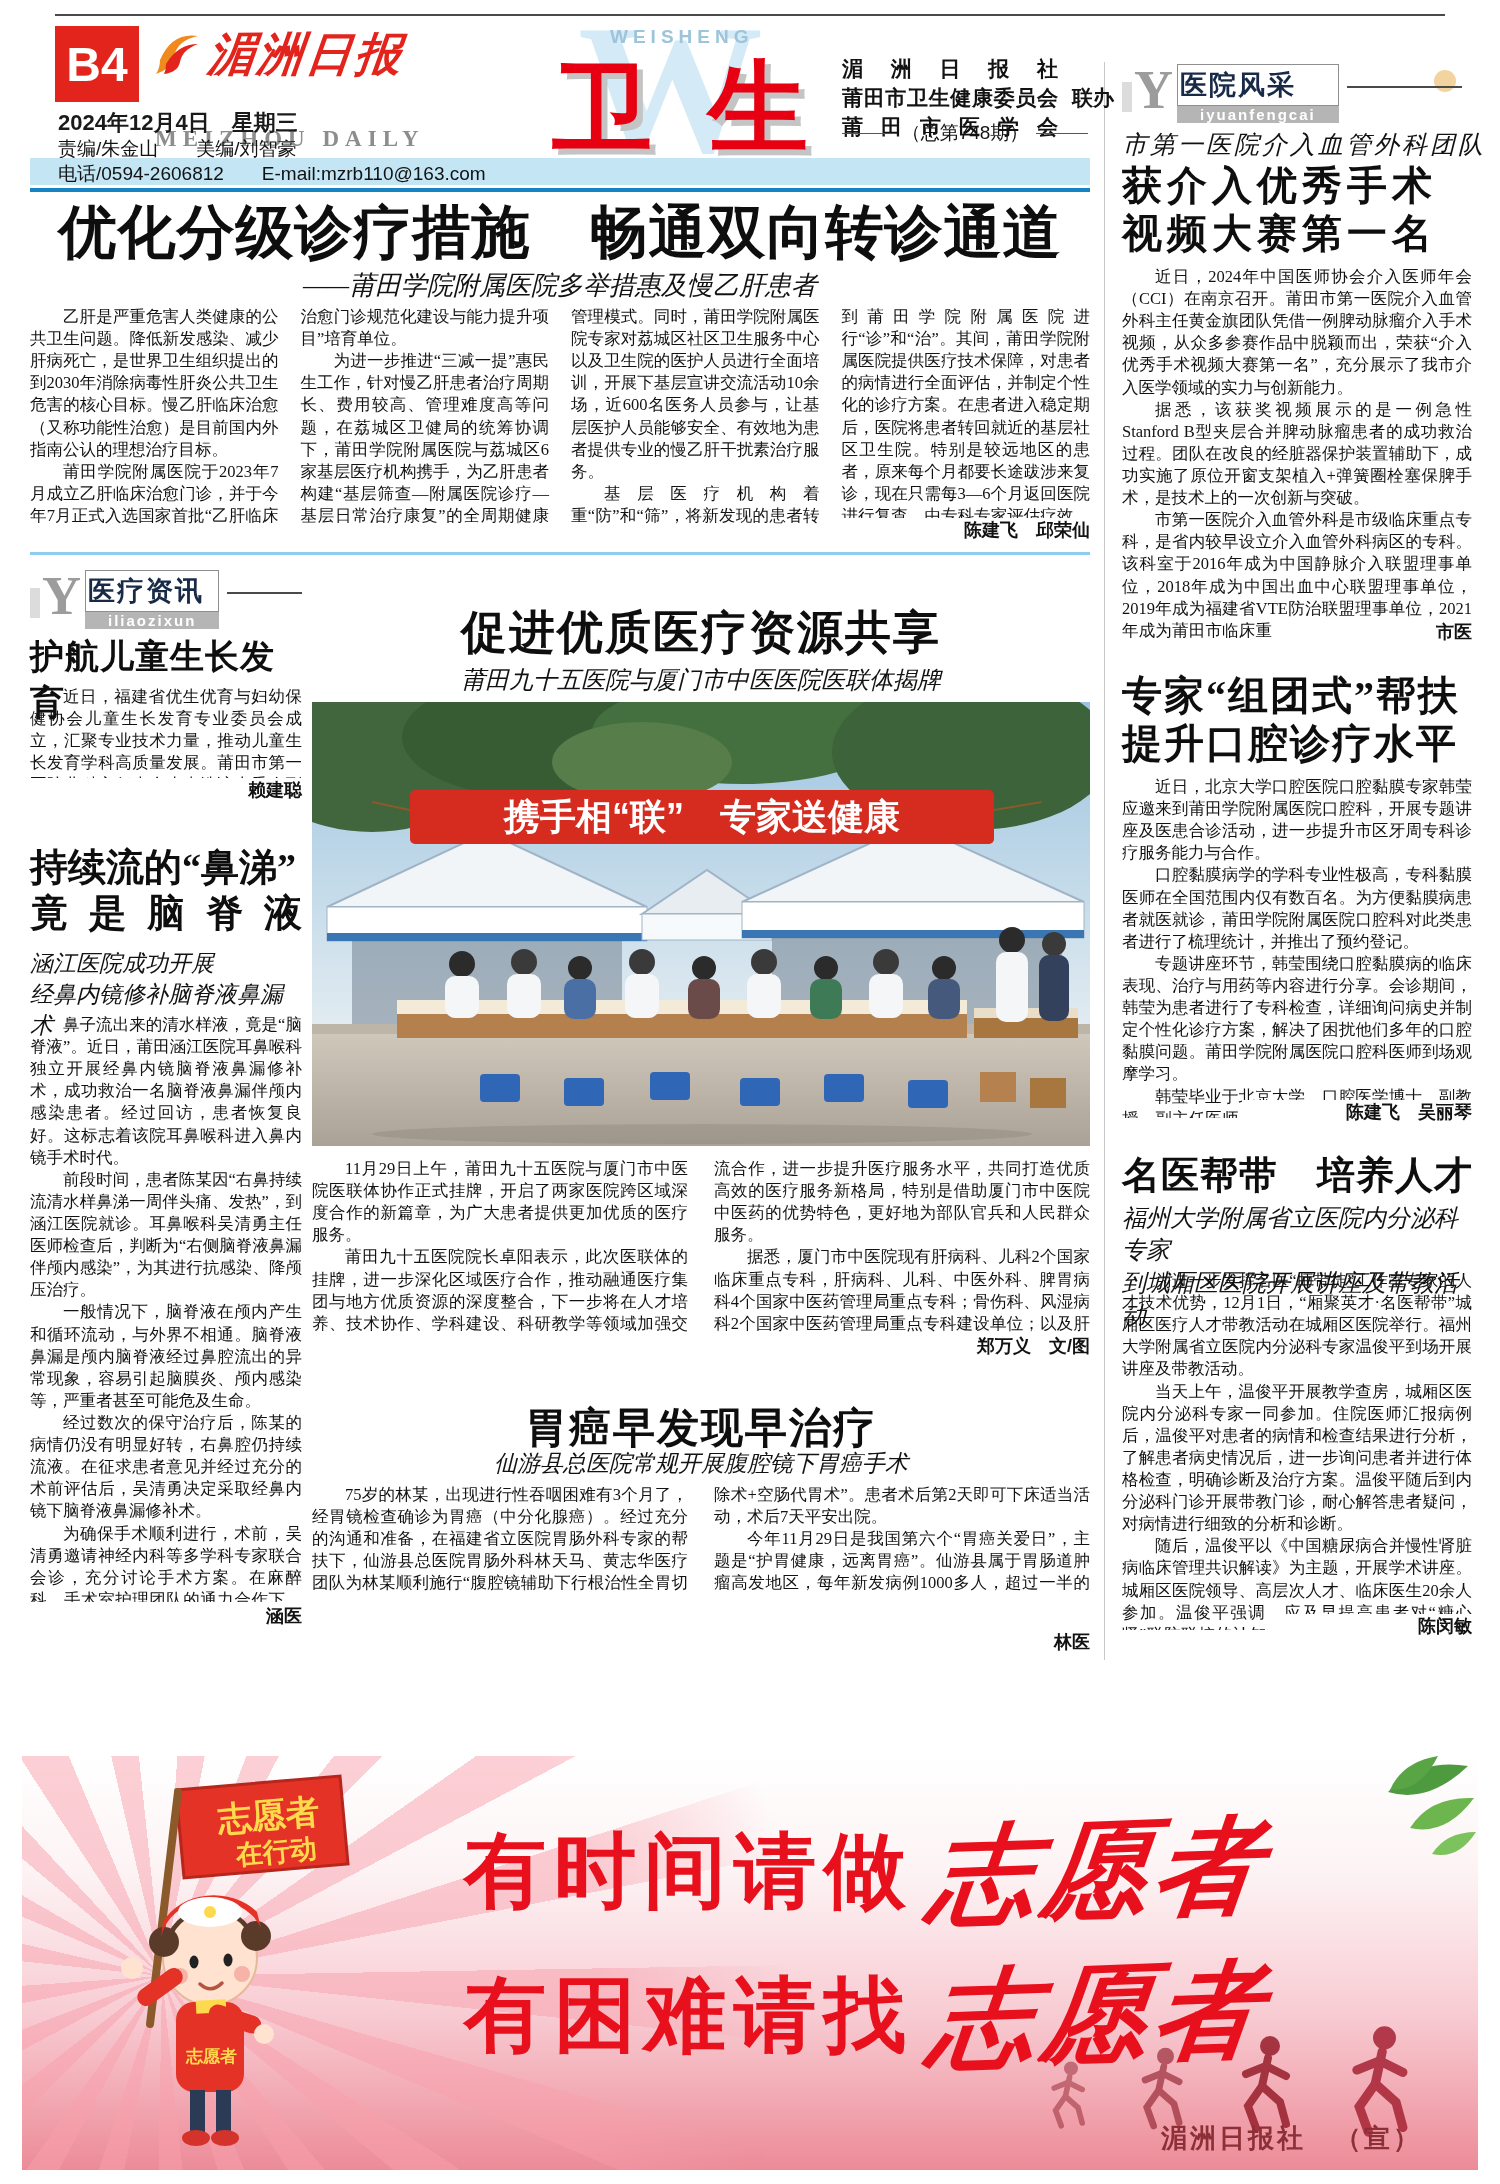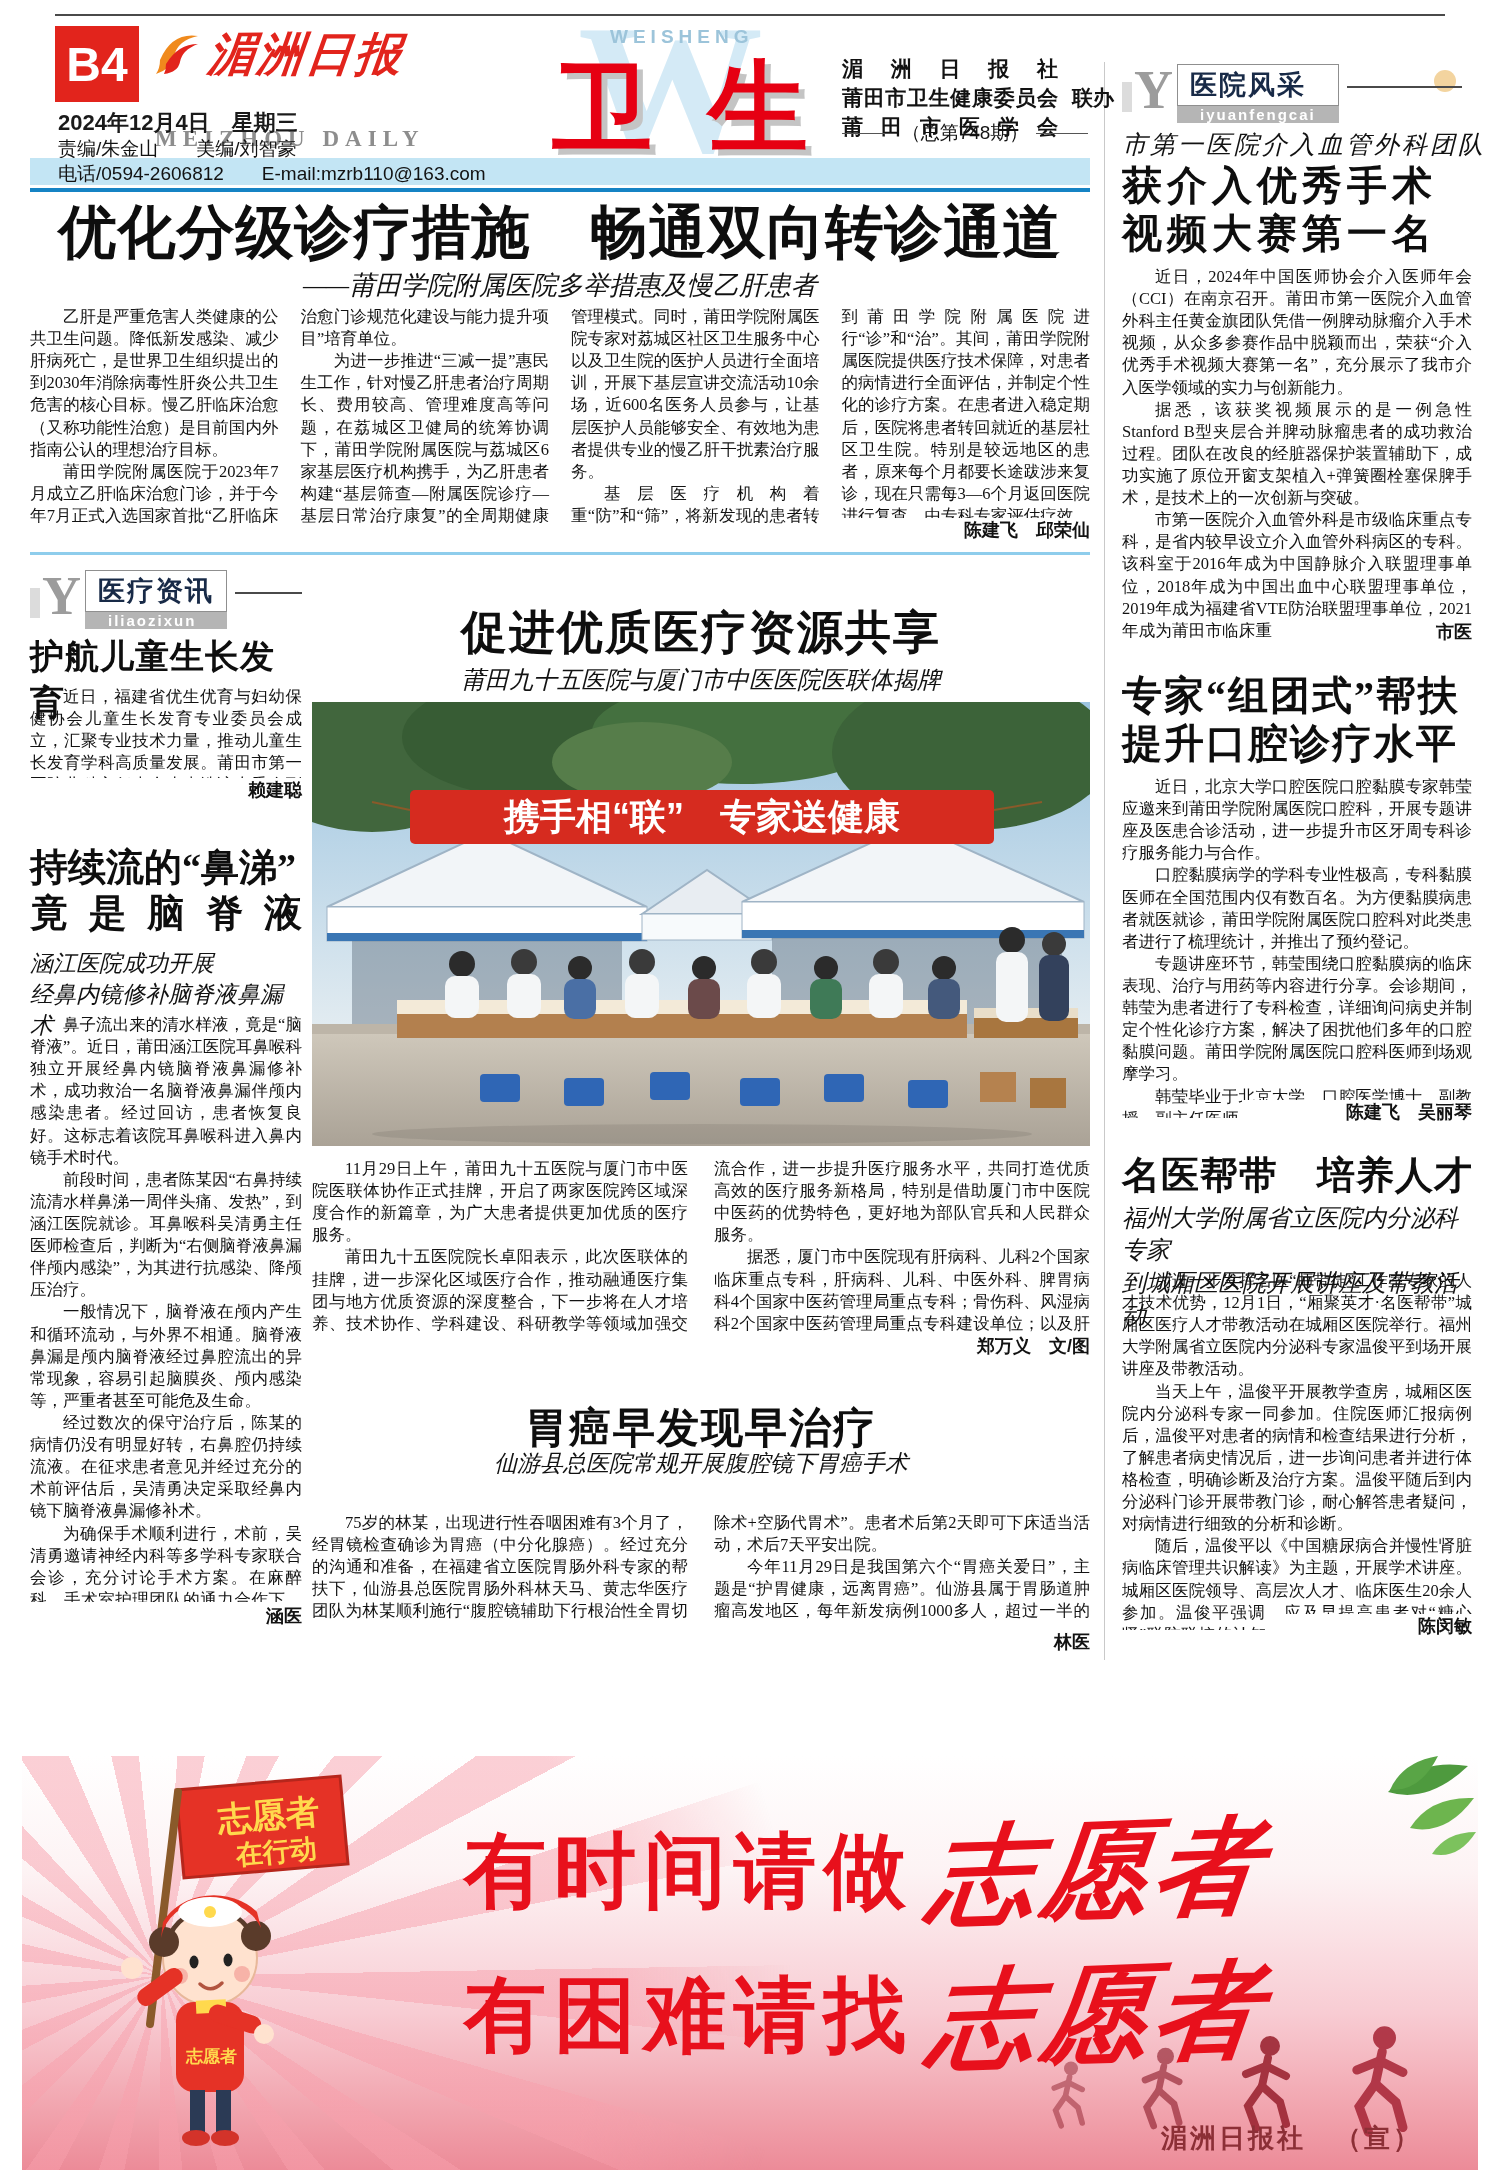--- a/index.html
+++ b/index.html
@@ -24,21 +24,21 @@
   .orgs{left:842px;top:54px;display:flex;align-items:center;z-index:3;}
   .orgs .col{width:216px;}
   .orgs .row{font:600 21px "Liberation Sans",sans-serif;line-height:29px;text-align:justify;text-align-last:justify;}
   .org-label{font:600 21px "Liberation Sans",sans-serif;margin-left:14px;}
   .issue{left:842px;top:120px;width:246px;display:flex;align-items:center;gap:8px;font:19px "Liberation Sans",sans-serif;z-index:3;}
   .issue .ln{flex:1;height:1px;background:#555;}
   
   .sec-head{position:absolute;display:flex;align-items:flex-start;}
   .sh-bar{width:10px;height:30px;background:#dcdcdc;margin-top:18px;}
   .sh-Y{font:700 54px "Liberation Serif",serif;color:#9c9c9c;line-height:52px;margin:0 4px 0 2px;}
-  .sh-title{font:900 27px "Liberation Sans",sans-serif;color:#182a47;border:1px solid #8f8f8f;padding:2px 12px;background:#fff;display:block;letter-spacing:2px;}
+  .sh-title{font:900 27px "Liberation Sans",sans-serif;color:#182a47;border:1px solid #8f8f8f;padding:2px 2px;background:#fff;display:block;letter-spacing:2px;}
   .sh-py{display:block;background:#b5b5b5;color:#fff;font:700 15px "Liberation Sans",sans-serif;letter-spacing:2px;padding:0 23px;}
   .sh-line{flex:1;height:2px;background:#4a4a4a;margin-top:22px;margin-left:8px;}
   
   .hl{font-weight:900;font-family:"Liberation Serif",serif;color:#0e0e0e;}
   .k{font-style:italic;font-family:"Liberation Serif",serif;}
   .bt{font-size:16.5px;line-height:1.34;text-align:justify;overflow:hidden;}
   .bt p{margin:0;text-indent:2em;}
   .byline{font-weight:700;font-size:18px;text-align:right;background:#fff;font-family:"Liberation Sans",sans-serif;}
   .lead-headline{left:30px;top:194px;width:1060px;text-align:center;font-size:58px;letter-spacing:1px;white-space:nowrap;}
   .lead-subhead{left:30px;top:268px;width:1060px;text-align:center;font-size:26px;}
@@ -56,21 +56,21 @@
   .biti-body{left:30px;top:1014px;width:272px;height:588px;}
   .biti-byline{left:30px;top:1604px;width:272px;}
   
   .cujin-headline{left:312px;top:602px;width:778px;text-align:center;font-size:46px;letter-spacing:2px;}
   .cujin-kicker{left:312px;top:664px;width:778px;text-align:center;font-size:24px;}
   .photo{left:312px;top:702px;width:778px;height:444px;}
   .cujin-body{left:312px;top:1158px;width:778px;height:198px;column-count:2;column-gap:26px;}
   .cujin-byline{left:860px;top:1334px;width:230px;}
   .weiai-headline{left:312px;top:1392px;width:778px;text-align:center;font-size:42px;letter-spacing:2px;margin-top:8px;}
   .weiai-kicker{left:312px;top:1448px;width:778px;text-align:center;font-size:23px;}
-  .weiai-body{left:312px;top:1484px;width:778px;height:152px;column-count:2;column-gap:26px;margin-top:28px;}
+  .weiai-body{left:312px;top:1484px;width:778px;height:152px;column-count:2;column-gap:26px;}
   .weiai-byline{left:860px;top:1630px;width:230px;}
   
   .rr-circle{left:1434px;top:70px;width:22px;height:22px;border-radius:50%;background:#f3d49f;}
   .award-kicker{left:1122px;top:128px;font-size:25px;letter-spacing:3px;}
   .award-headline{left:1122px;top:162px;font-size:40px;line-height:1.2;letter-spacing:5px;}
   .award-body{left:1122px;top:266px;width:350px;height:372px;}
   .award-byline{left:1272px;top:620px;width:200px;}
   .dental-headline{left:1122px;top:672px;font-size:40px;line-height:1.2;letter-spacing:2px;}
   .dental-body{left:1122px;top:776px;width:350px;height:342px;}
   .dental-byline{left:1242px;top:1100px;width:230px;}

